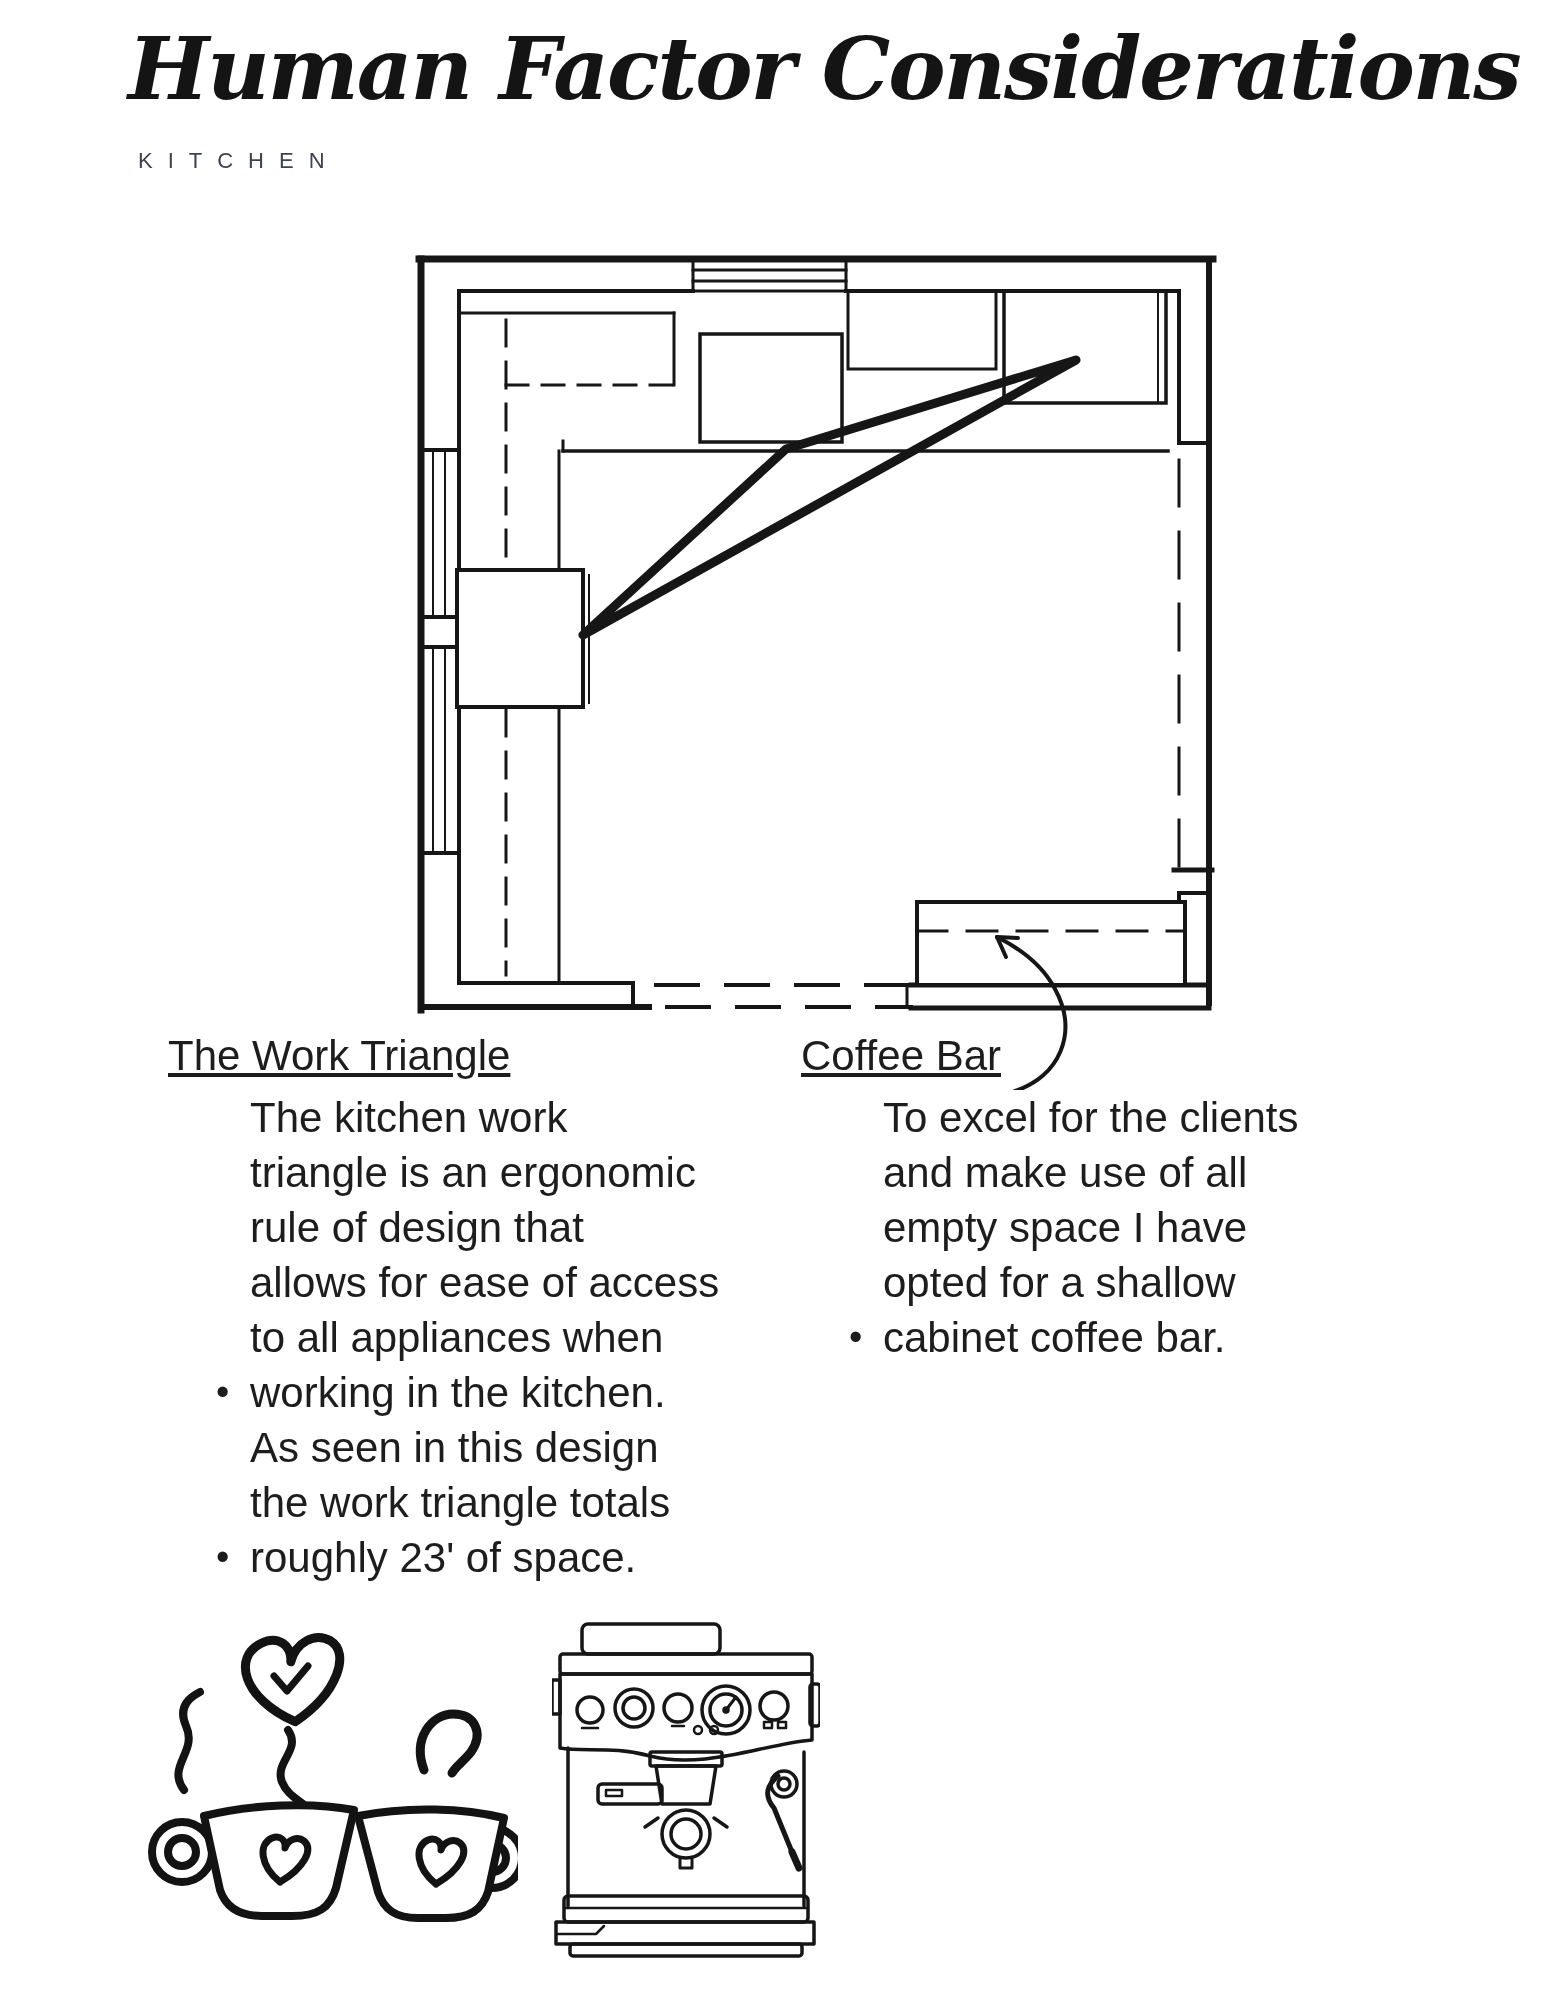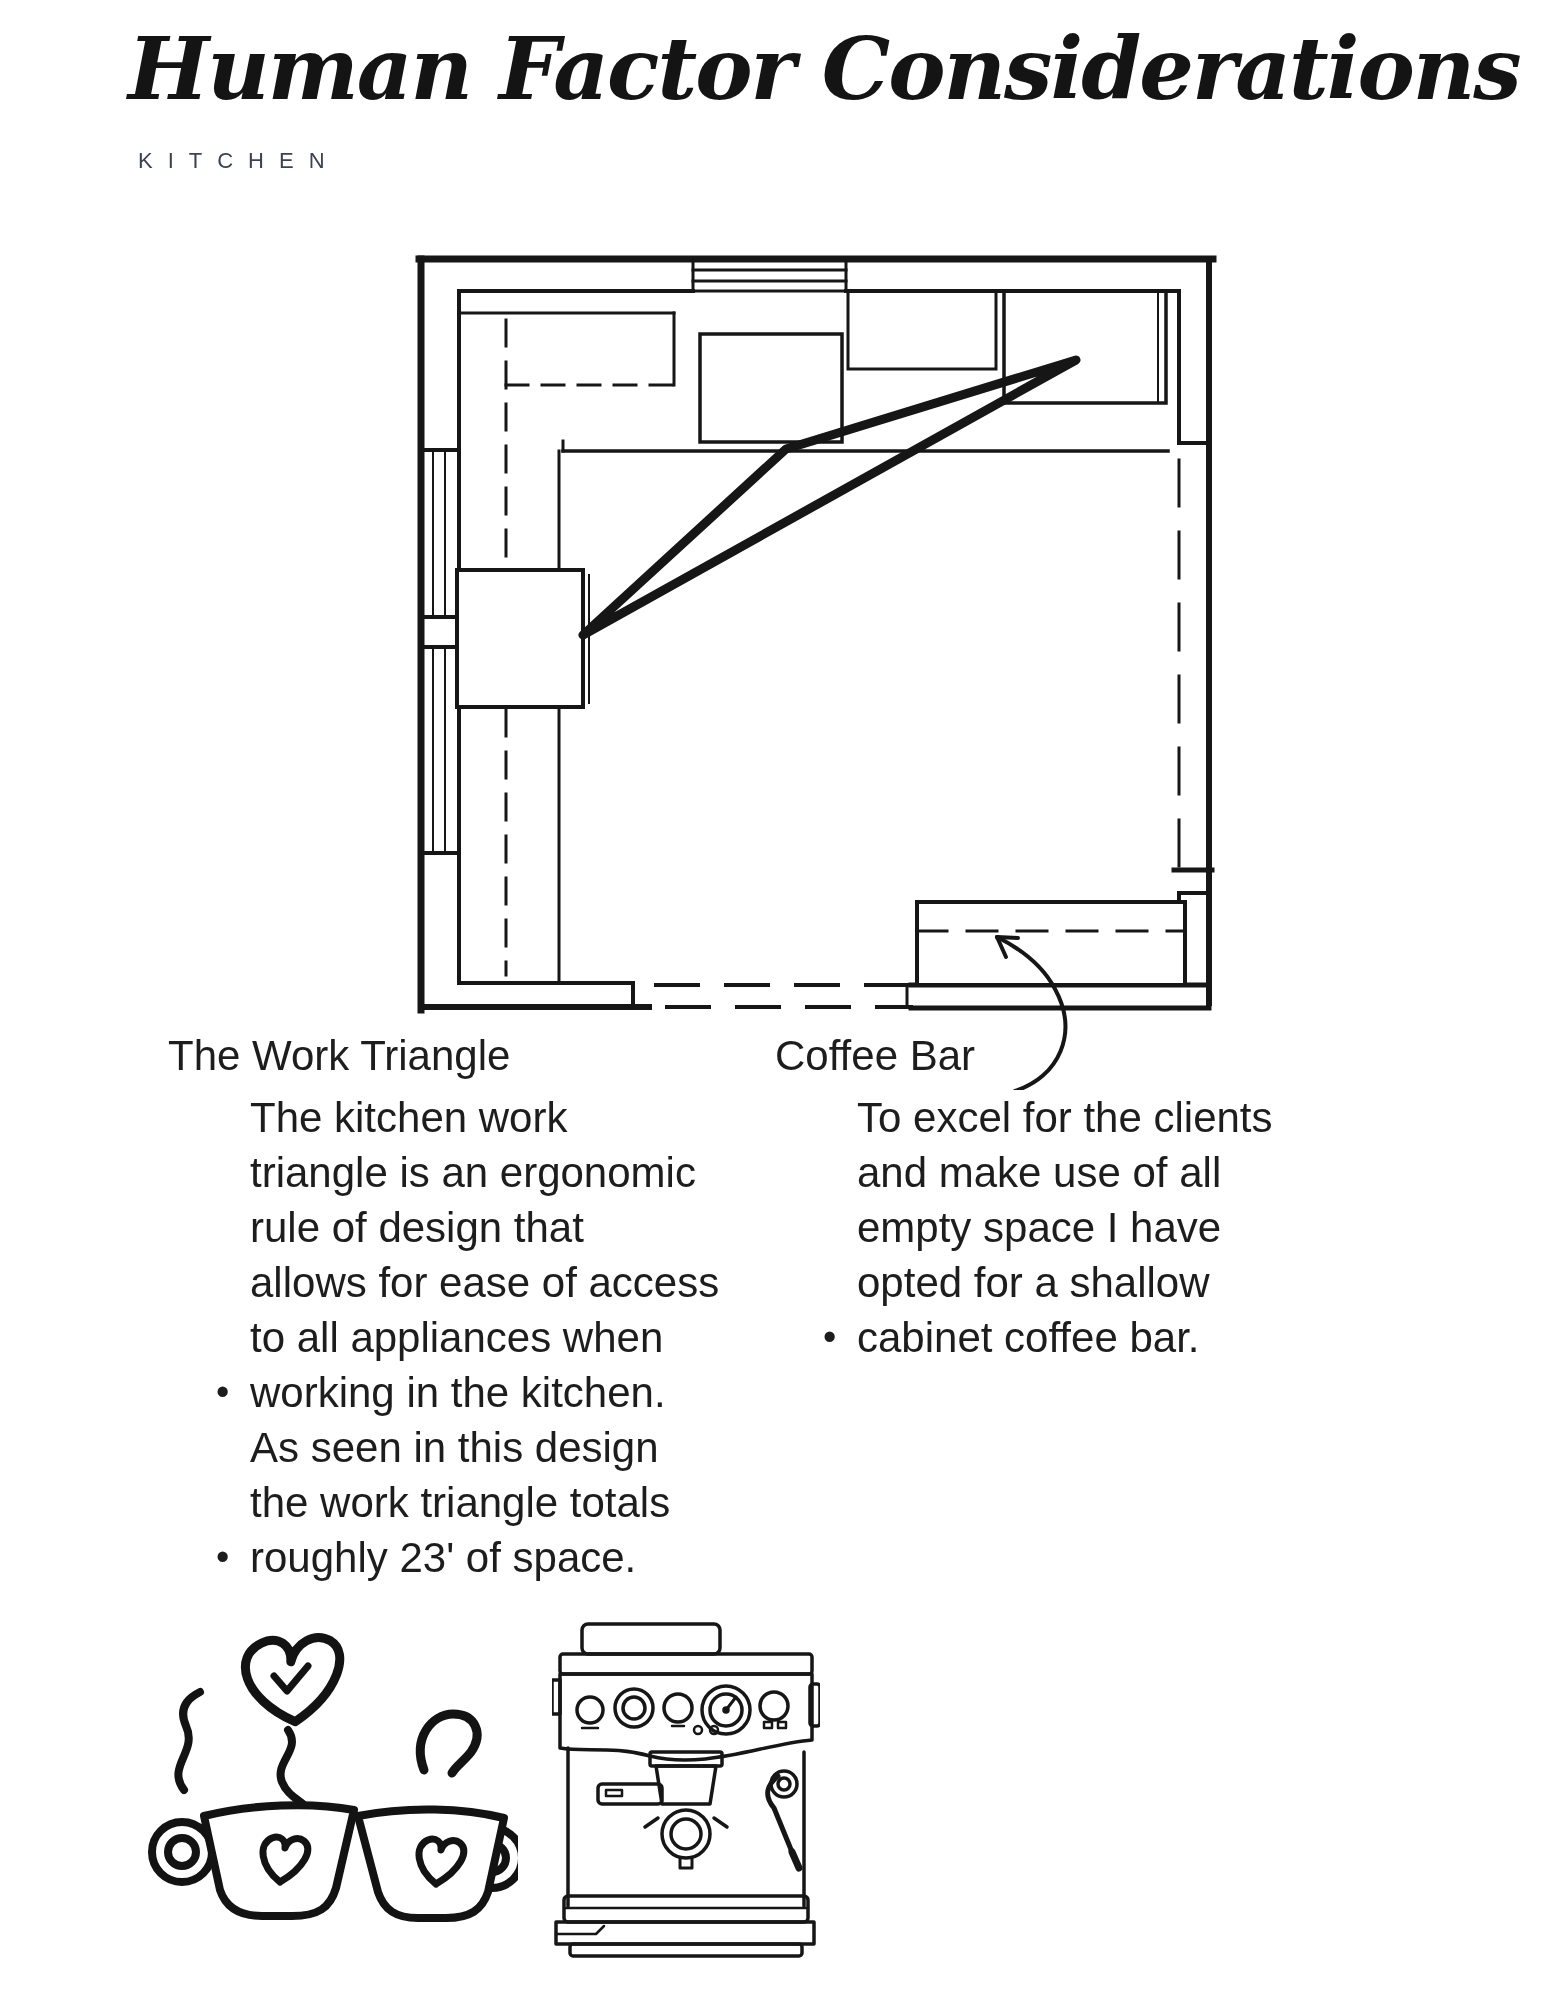--- a/index.html
+++ b/index.html
@@ -22,23 +22,23 @@
     left:122px;top:148px;
     font-size:22px;letter-spacing:15px;font-weight:400;
     color:#3b4351;
   }
   
   .plan{left:395px;top:245px;width:810px;height:845px;}
   .plan svg{display:block;}
   
   .col{line-height:55px;font-size:42px;color:#1d1d1d;}
   .col-left{left:152px;top:1030px;width:640px;}
-  .col-right{left:759px;top:1030px;width:640px;}
+  .col-right{left:785px;top:1030px;width:640px;}
   .col h2{
-    margin:0 0 8px 0;font-size:42px;font-weight:400;line-height:52px;color:#1d1d1d;
+    margin:0 0 8px 0;font-size:42px;font-weight:400;line-height:52px;color:#1d1d1d;text-decoration:underline;
   }
   ul.bullets{list-style:none;margin:0;padding:0;}
   ul.bullets li{display:flex;align-items:flex-end;}
   ul.bullets li .dot{
     flex:0 0 34px;margin-left:48px;text-align:left;font-size:38px;line-height:55px;
   }
   ul.bullets li .dot::before{content:"\2022";}
   ul.bullets li .txt{white-space:pre-line;}
   
   .cups{left:106px;top:1618px;width:396px;height:318px;}

